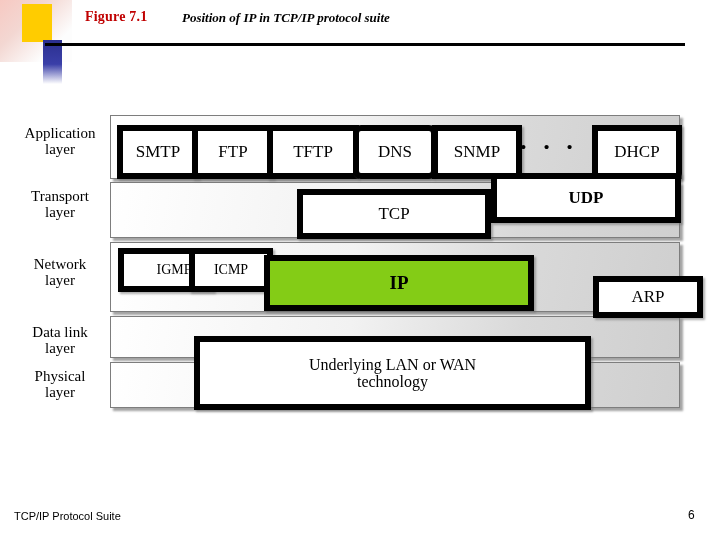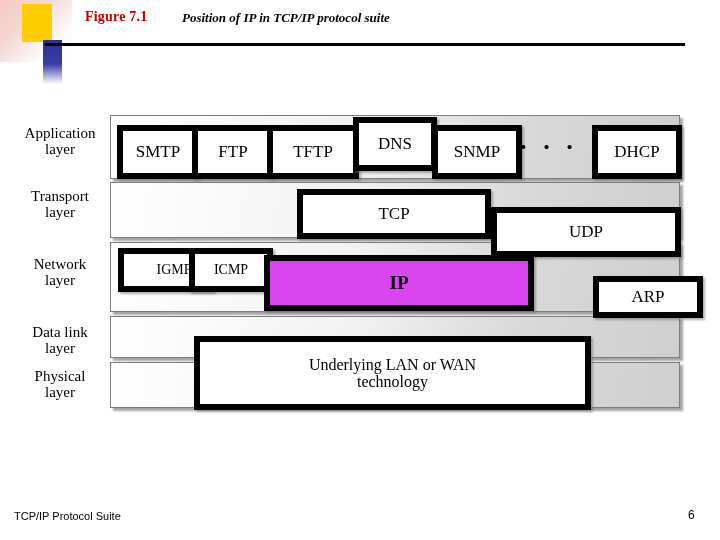--- a/index.html
+++ b/index.html
@@ -108,21 +108,21 @@
     color: #000000;
     display: flex;
     align-items: center;
     justify-content: center;
     text-align: center;
     line-height: 1.08;
     white-space: pre-line;
   }
   .pbox.small { font-size: 14px; }
   .pbox.pink {
-    background: #d946ef;
+    background: #84cc16;
     font-weight: bold;
     font-size: 19px;
   }
   .dots {
     position: absolute;
     font-family: "Liberation Serif", serif;
     font-size: 26px;
     font-weight: bold;
     letter-spacing: 4px;
     color: #000000;
@@ -174,27 +174,27 @@
 
   <div class="band" style="left:110px; top:15px;  width:568px; height:62px;"></div>
   <div class="band" style="left:110px; top:82px;  width:568px; height:54px;"></div>
   <div class="band" style="left:110px; top:142px; width:568px; height:68px;"></div>
   <div class="band" style="left:110px; top:216px; width:568px; height:40px;"></div>
   <div class="band" style="left:110px; top:262px; width:568px; height:44px;"></div>
 
   <div class="pbox" style="left:117px; top:25px; width:70px;  height:42px;">SMTP</div>
   <div class="pbox" style="left:192px; top:25px; width:70px;  height:42px;">FTP</div>
   <div class="pbox" style="left:267px; top:25px; width:80px;  height:42px;">TFTP</div>
-  <div class="pbox" style="left:353px; top:17px; width:72px;  height:42px;">DNS</div>
+  <div class="pbox" style="left:353px; top:25px; width:72px;  height:42px;border-radius:8px;">DNS</div>
   <div class="pbox" style="left:432px; top:25px; width:78px;  height:42px;">SNMP</div>
   <div class="dots" style="left:519px; top:32px;">· · ·</div>
   <div class="pbox" style="left:592px; top:25px; width:78px;  height:42px;">DHCP</div>
 
   <div class="pbox" style="left:297px; top:89px; width:182px; height:38px;">TCP</div>
-  <div class="pbox" style="left:491px; top:107px; width:178px; height:38px;">UDP</div>
+  <div class="pbox" style="left:491px; top:73px; width:178px; height:38px;font-weight:bold;">UDP</div>
 
   <div class="pbox small" style="left:118px; top:148px; width:68px; height:32px;padding-left:16px;">IGMP</div>
   <div class="pbox small" style="left:189px; top:148px; width:72px; height:32px;">ICMP</div>
   <div class="pbox pink" style="left:264px; top:155px; width:258px; height:44px;">IP</div>
   <div class="pbox" style="left:593px; top:176px; width:98px; height:30px;">ARP</div>
 
   <div class="pbox" style="left:194px; top:236px; width:385px; height:62px; font-size:16px;">Underlying LAN or WAN
 technology</div>
 
 </div>

